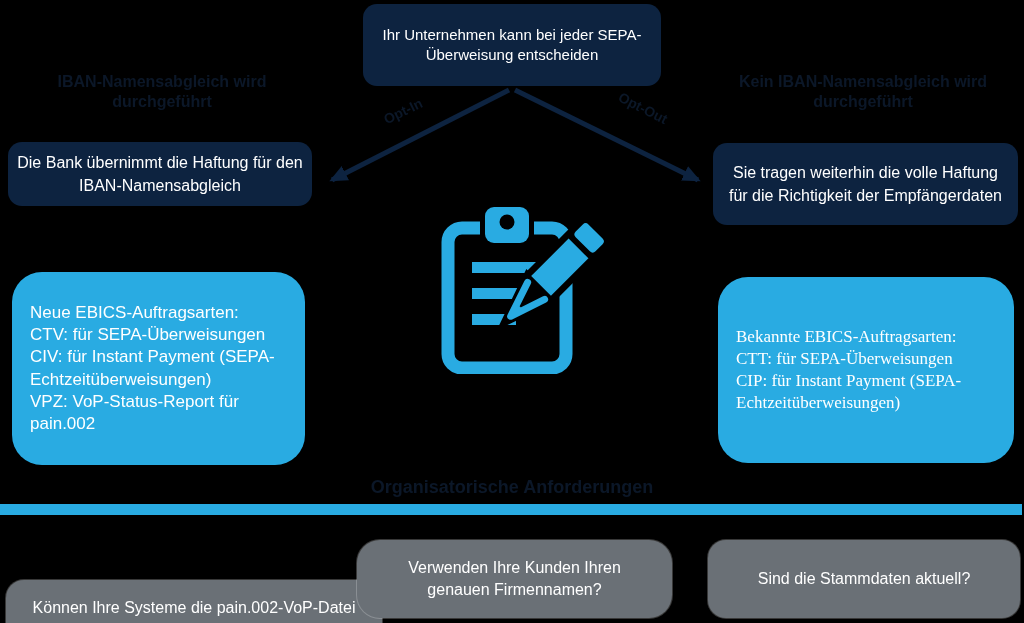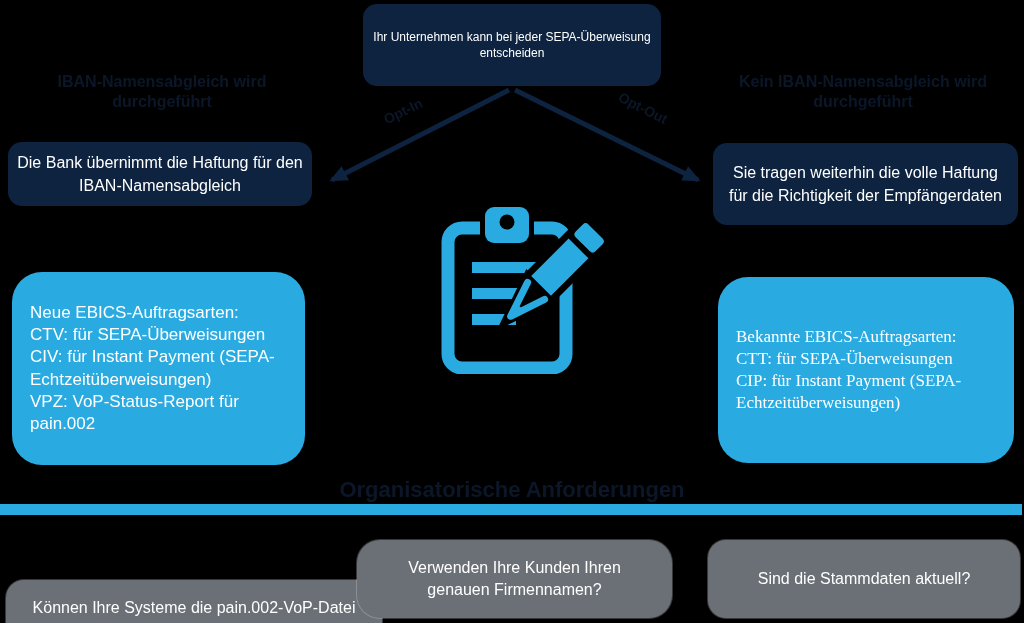--- a/index.html
+++ b/index.html
@@ -5,35 +5,35 @@
   html,body{margin:0;padding:0;background:#000;}
   .canvas{
     position:relative;width:1024px;height:623px;background:#000;overflow:hidden;
     font-family:"Liberation Sans", sans-serif;color:#fff;
   }
   .abs{position:absolute;}
   .flexc{display:flex;align-items:center;justify-content:center;text-align:center;}
   .navy-box{background:#0D2340;border-radius:14px;color:#fff;}
   .cyan-box{background:#29ABE2;border-radius:30px;color:#fff;}
   .gray-box{background:#6A7076;border-radius:18px;color:#fff;box-shadow:0 0 0 1px rgba(255,255,255,0.22);}
-  .top-box{left:363px;top:4px;width:298px;height:82px;font-size:12px;line-height:1.35;padding:0 0;box-sizing:border-box;}
+  .top-box{left:363px;top:4px;width:298px;height:82px;font-size:15px;line-height:1.35;padding:0 0;box-sizing:border-box;}
   .faint{color:#0B1728;font-weight:700;}
   .side-heading{top:72px;width:260px;font-size:16px;line-height:20px;text-align:center;}
   .heading-left{left:32px;}
   .heading-right{left:733px;}
   .arrow-label{font-size:14px;width:110px;text-align:center;}
   .arrow-label-left{left:348px;top:103px;transform:rotate(-26deg);}
   .arrow-label-right{left:588px;top:100px;transform:rotate(27deg);}
   .liability-left{left:8px;top:142px;width:304px;height:64px;font-size:16px;line-height:1.45;}
   .liability-right{left:713px;top:143px;width:305px;height:82px;font-size:16px;line-height:1.45;padding:8px 12px;box-sizing:border-box;}
   .detail-box{display:flex;flex-direction:column;justify-content:center;padding:6px 18px;box-sizing:border-box;font-size:17px;line-height:1.3;}
   .detail-left{left:12px;top:272px;width:293px;height:193px;}
   .detail-right{left:718px;top:277px;width:296px;height:186px;font-family:Liberation Serif, serif;}
   .detail-box p{margin:0 0;}
-  .center-heading{left:312px;top:477px;width:400px;text-align:center;font-size:22px;}
+  .center-heading{left:312px;top:477px;width:400px;text-align:center;font-size:18px;}
   .divider{left:0;top:504px;width:1022px;height:11px;background:#29ABE2;}
   .qbox{top:540px;height:78px;font-size:16px;line-height:1.4;padding:0 20px;box-sizing:border-box;}
   .qbox-1{left:6px;width:376px;margin-top:40px;}
   .qbox-2{left:357px;width:315px;border-radius:23px;}
   .qbox-3{left:708px;width:312px;}
   svg{display:block;}
 </style>
 </head>
 <body>
 

